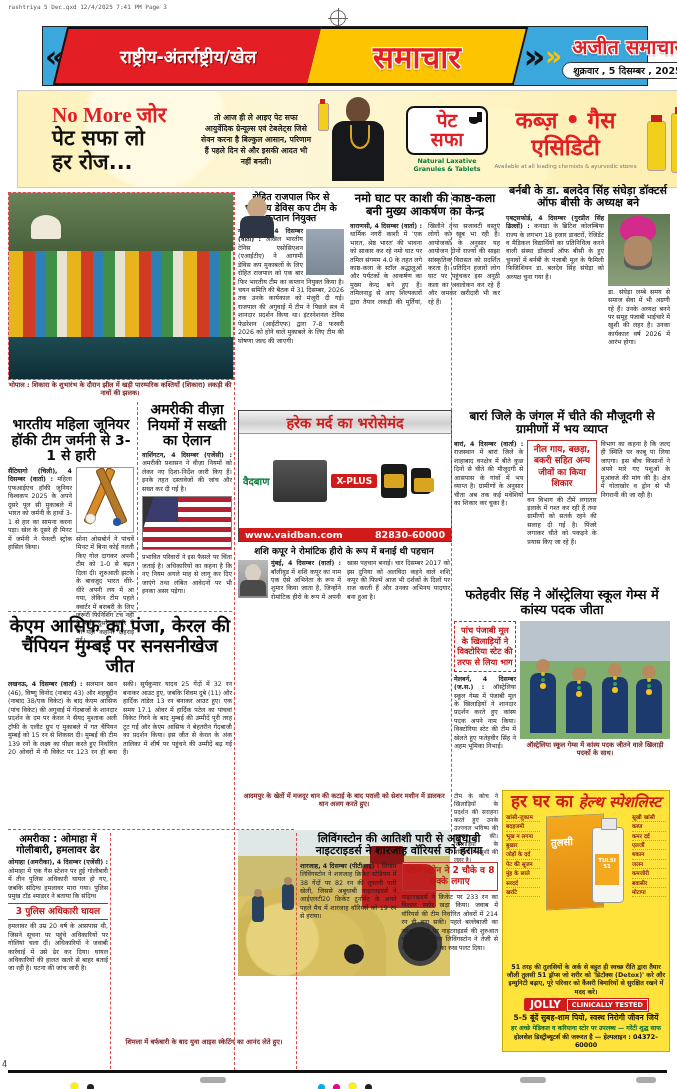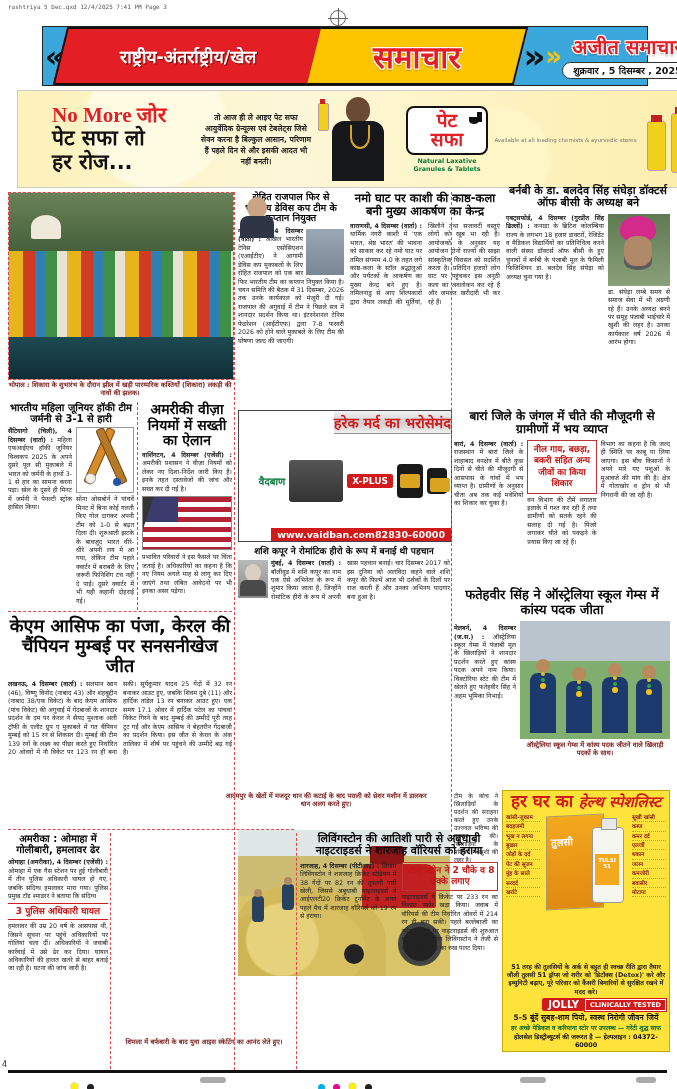--- a/index.html
+++ b/index.html
@@ -125,21 +125,21 @@
   .tl-mid{flex:1;display:flex;gap:2px;margin-top:2px;}
   .tl-list{flex:0 0 34px;font-size:5.6px;font-weight:bold;color:#8a1a1a;line-height:1.5;}
   .tl-list div{border-bottom:1px dotted #c9a900;}
   .tl-prod{flex:1;position:relative;}
   .tl-box{position:absolute;left:4px;top:2px;width:56px;height:92px;background:linear-gradient(#f4a81d,#e08a10);border:1px solid #a96;transform:skewY(-3deg);}
   .tl-box span{position:absolute;left:4px;top:18px;color:#fff;font-weight:bold;font-size:10px;}
   .tl-bottle{position:absolute;right:6px;top:14px;width:30px;height:74px;background:#f6f6f0;border:1px solid #999;border-radius:4px;}
   .tl-bottle::before{content:"";position:absolute;left:8px;top:-10px;width:14px;height:10px;background:#e8e8e8;border:1px solid #999;}
   .tl-bottle .lbl{position:absolute;left:2px;top:26px;width:24px;height:28px;background:#f4a81d;color:#fff;font-size:5.5px;font-weight:bold;text-align:center;line-height:1.2;padding-top:3px;}
   .tl-copy{font-size:6.4px;font-weight:bold;color:#222;text-align:center;line-height:1.3;margin-top:2px;}
-  .tl-brandrow{display:flex;align-items:center;justify-content:flex-end;margin-top:2px;}
+  .tl-brandrow{display:flex;align-items:center;justify-content:center;margin-top:2px;}
   .tl-jolly{background:#d11a1a;color:#fff;font-weight:bold;font-size:10px;padding:1px 6px;border-radius:2px;}
   .tl-badge{background:#d11a1a;color:#fff;font-weight:bold;font-size:6.5px;padding:1px 4px;border:1px solid #fff;outline:1px solid #d11a1a;}
   .tl-name{text-align:center;color:#d11a1a;font-weight:bold;font-size:27px;line-height:1;text-shadow:1px 1px 0 #7a0000;}
   .tl-name small{font-size:9px;}
   .tl-dose{text-align:center;font-size:7.6px;font-weight:bold;color:#111;margin-top:1px;}
   .tl-green{text-align:center;font-size:6.2px;font-weight:bold;color:#0a6a2a;margin-top:1px;}
   .tl-phone{text-align:center;font-size:6.4px;font-weight:bold;color:#111;}
   
   .botbar{background:#111;}
   .dot{width:7px;height:7px;border-radius:50%;display:inline-block;margin-right:3px;}
@@ -193,20 +193,21 @@
         <div class="toilet">
             <div class="tank"></div>
             <div class="bowl"></div>
           </div>
         <div class="b1">पेट</div>
         <div class="b2">सफा</div>
       </div>
       <div class="tagline">Natural Laxative Granules &amp; Tablets</div>
     </div>
     <div class="rhead">
+      <span>कब्ज़ • गैस एसिडिटी</span>
       <div class="contact">Available at all leading chemists &amp; ayurvedic stores</div>
     </div>
     <div class="bottles">
       <div class="redpack"></div>
       <div class="bottle b1"></div>
       <div class="bottle b2"></div>
     </div>
   </div>
 
   <div class="abs photo dashed" style="left:8px;top:192px;width:224px;height:186px;">
@@ -241,21 +242,21 @@
       <div style="flex:0 0 62px;">
         <div class="photo portrait-barnaby" style="width:62px;height:72px;">
             <div class="beard"></div>
           </div>
         <div class="body-text" style="margin-top:2px;">डा. संघेड़ा लम्बे समय से समाज सेवा में भी अग्रणी रहे हैं। उनके अध्यक्ष बनने पर समूह पंजाबी भाईचारे में खुशी की लहर है। उनका कार्यकाल वर्ष 2026 में आरंभ होगा।</div>
       </div>
     </div>
   </div>
 
   <div class="abs" style="left:8px;top:402px;width:126px;height:208px;">
-    <div class="headline" style="font-size:10px;">भारतीय महिला जूनियर हॉकी टीम जर्मनी से 3-1 से हारी</div>
+    <div class="headline" style="font-size:14px;margin-top:15px;">भारतीय महिला जूनियर हॉकी टीम जर्मनी से 3-1 से हारी</div>
     <div style="display:flex;gap:4px;margin-top:3px;">
       <div class="body-text" style="flex:1;">
         <span class="dateline">सैंटियागो (चिली), 4 दिसम्बर (वार्ता) : </span><span>महिला एफआईएच हॉकी जूनियर विश्वकप 2025 के अपने दूसरे पूल सी मुकाबले में भारत को जर्मनी के हाथों 3-1 से हार का सामना करना पड़ा। खेल के दूसरे ही मिनट में जर्मनी ने पेनल्टी स्ट्रोक हासिल किया।</span>
       </div>
       <div style="flex:0 0 58px;">
         <div class="photo hockey-img" style="width:56px;height:64px;">
           <div class="stick s1"></div>
           <div class="stick s2"></div>
           <div class="hball"></div>
           <div class="hball2"></div>
@@ -268,21 +269,21 @@
 
   <div class="abs" style="left:142px;top:402px;width:90px;height:208px;">
     <div class="headline" style="font-size:14px;">अमरीकी वीज़ा नियमों में सख्ती का ऐलान</div>
     <div class="body-text" style="margin-top:2px;">
       <span class="dateline">वाशिंगटन, 4 दिसम्बर (एजेंसी) : </span><span>अमरीकी प्रशासन ने वीज़ा नियमों को लेकर नए दिशा-निर्देश जारी किए हैं। इनके तहत दस्तावेजों की जांच और सख्त कर दी गई है।</span>
     </div>
     <div class="photo flag-img" style="width:88px;height:52px;margin:3px 0;"></div>
     <div class="body-text">प्रभावित परिवारों ने इस फैसले पर चिंता जताई है। अधिकारियों का कहना है कि नए नियम अगले माह से लागू कर दिए जाएंगे तथा लंबित आवेदनों पर भी इनका असर पड़ेगा।</div>
   </div>
 
-  <div class="abs vaidban" style="left:238px;top:410px;width:212px;height:130px;align-items:flex-end;">
+  <div class="abs vaidban" style="left:238px;top:410px;width:212px;height:130px;">
     <div class="vb-head">हरेक मर्द का भरोसेमंद</div>
     <div class="vb-mid">
       <div class="vb-brand">वैदबाण</div>
       <div class="vb-photo"></div>
       <div class="vb-xplus">X-PLUS</div>
       <div class="vb-jar"></div>
       <div class="vb-jar" style="width:20px;height:26px;"></div>
     </div>
     <div class="vb-bar">
       <span>www.vaidban.com</span>
@@ -309,20 +310,21 @@
         <div class="body-text">वन विभाग की टीमें लगातार इलाके में गश्त कर रही हैं तथा ग्रामीणों को सतर्क रहने की सलाह दी गई है। पिंजरे लगाकर चीते को पकड़ने के प्रयास किए जा रहे हैं।</div>
       </div>
       <div class="body-text" style="flex:1;">विभाग का कहना है कि जल्द ही स्थिति पर काबू पा लिया जाएगा। इस बीच किसानों ने अपने मारे गए पशुओं के मुआवजे की मांग की है। क्षेत्र में गोताखोर व ड्रोन से भी निगरानी की जा रही है।</div>
     </div>
   </div>
 
   <div class="abs" style="left:454px;top:588px;width:216px;height:200px;">
     <div class="headline" style="font-size:13px;">फतेहवीर सिंह ने ऑस्ट्रेलिया स्कूल गेम्स में कांस्य पदक जीता</div>
     <div style="display:flex;gap:4px;margin-top:4px;">
       <div style="flex:0 0 62px;">
+        <div class="inset" style="font-size:8.2px;border:1px dashed #d11a1a;padding:3px 2px;">पांच पंजाबी मूल के खिलाड़ियों ने विक्टोरिया स्टेट की तरफ से लिया भाग</div>
         <div class="body-text" style="margin-top:3px;">
           <span class="dateline">मेलबर्न, 4 दिसम्बर (ज.स.) : </span><span>ऑस्ट्रेलिया स्कूल गेम्स में पंजाबी मूल के खिलाड़ियों ने शानदार प्रदर्शन करते हुए कांस्य पदक अपने नाम किया। विक्टोरिया स्टेट की टीम में खेलते हुए फतेहवीर सिंह ने अहम भूमिका निभाई।</span>
         </div>
       </div>
       <div style="flex:1;">
         <div class="photo kids-photo" style="width:100%;height:118px;">
           <div class="kid" style="left:10px;"></div>
           <div class="kid" style="left:46px;height:52px;"></div>
           <div class="kid" style="left:82px;height:56px;"></div>
           <div class="kid" style="left:116px;height:54px;"></div>
@@ -343,21 +345,21 @@
   </div>
 
   <div class="abs photo tractor-photo" style="left:238px;top:642px;width:212px;height:146px;">
     <div class="straw"></div>
     <div class="tractor-b"></div>
     <div class="tractor-w"></div>
     <div class="tractor-w2"></div>
     <div class="worker" style="left:44px;top:54px;"></div>
     <div class="worker" style="left:14px;top:66px;"></div>
   </div>
-  <div class="abs caption" style="left:220px;top:792px;width:212px;">आदमपुर के खेतों में मजदूर धान की कटाई के बाद पराली को थ्रेशर मशीन में डालकर धान अलग करते हुए।</div>
+  <div class="abs caption" style="left:238px;top:792px;width:212px;">आदमपुर के खेतों में मजदूर धान की कटाई के बाद पराली को थ्रेशर मशीन में डालकर धान अलग करते हुए।</div>
 
   <div class="abs hsep" style="left:8px;top:829px;width:286px;"></div>
 
   <div class="abs" style="left:8px;top:833px;width:100px;height:238px;">
     <div class="headline" style="font-size:10px;">अमरीका : ओमाहा में गोलीबारी, हमलावर ढेर</div>
     <div class="body-text" style="margin-top:3px;">
       <span class="dateline">ओमाहा (अमरीका), 4 दिसम्बर (एजेंसी) : </span><span>ओमाहा में एक गैस स्टेशन पर हुई गोलीबारी में तीन पुलिस अधिकारी घायल हो गए, जबकि संदिग्ध हमलावर मारा गया। पुलिस प्रमुख टॉड श्माडरर ने बताया कि संदिग्ध</span>
     </div>
     <div class="inset" style="font-size:9px;border-top:1px solid #d11a1a;border-bottom:1px solid #d11a1a;padding:2px 0;margin:2px 0;">3 पुलिस अधिकारी घायल</div>
     <div class="body-text">हमलावर की उम्र 20 वर्ष के आसपास थी, जिसने सूचना पर पहुंचे अधिकारियों पर गोलियां चला दीं। अधिकारियों ने जवाबी कार्रवाई में उसे ढेर कर दिया। घायल अधिकारियों की हालत खतरे से बाहर बताई जा रही है। घटना की जांच जारी है।</div>

